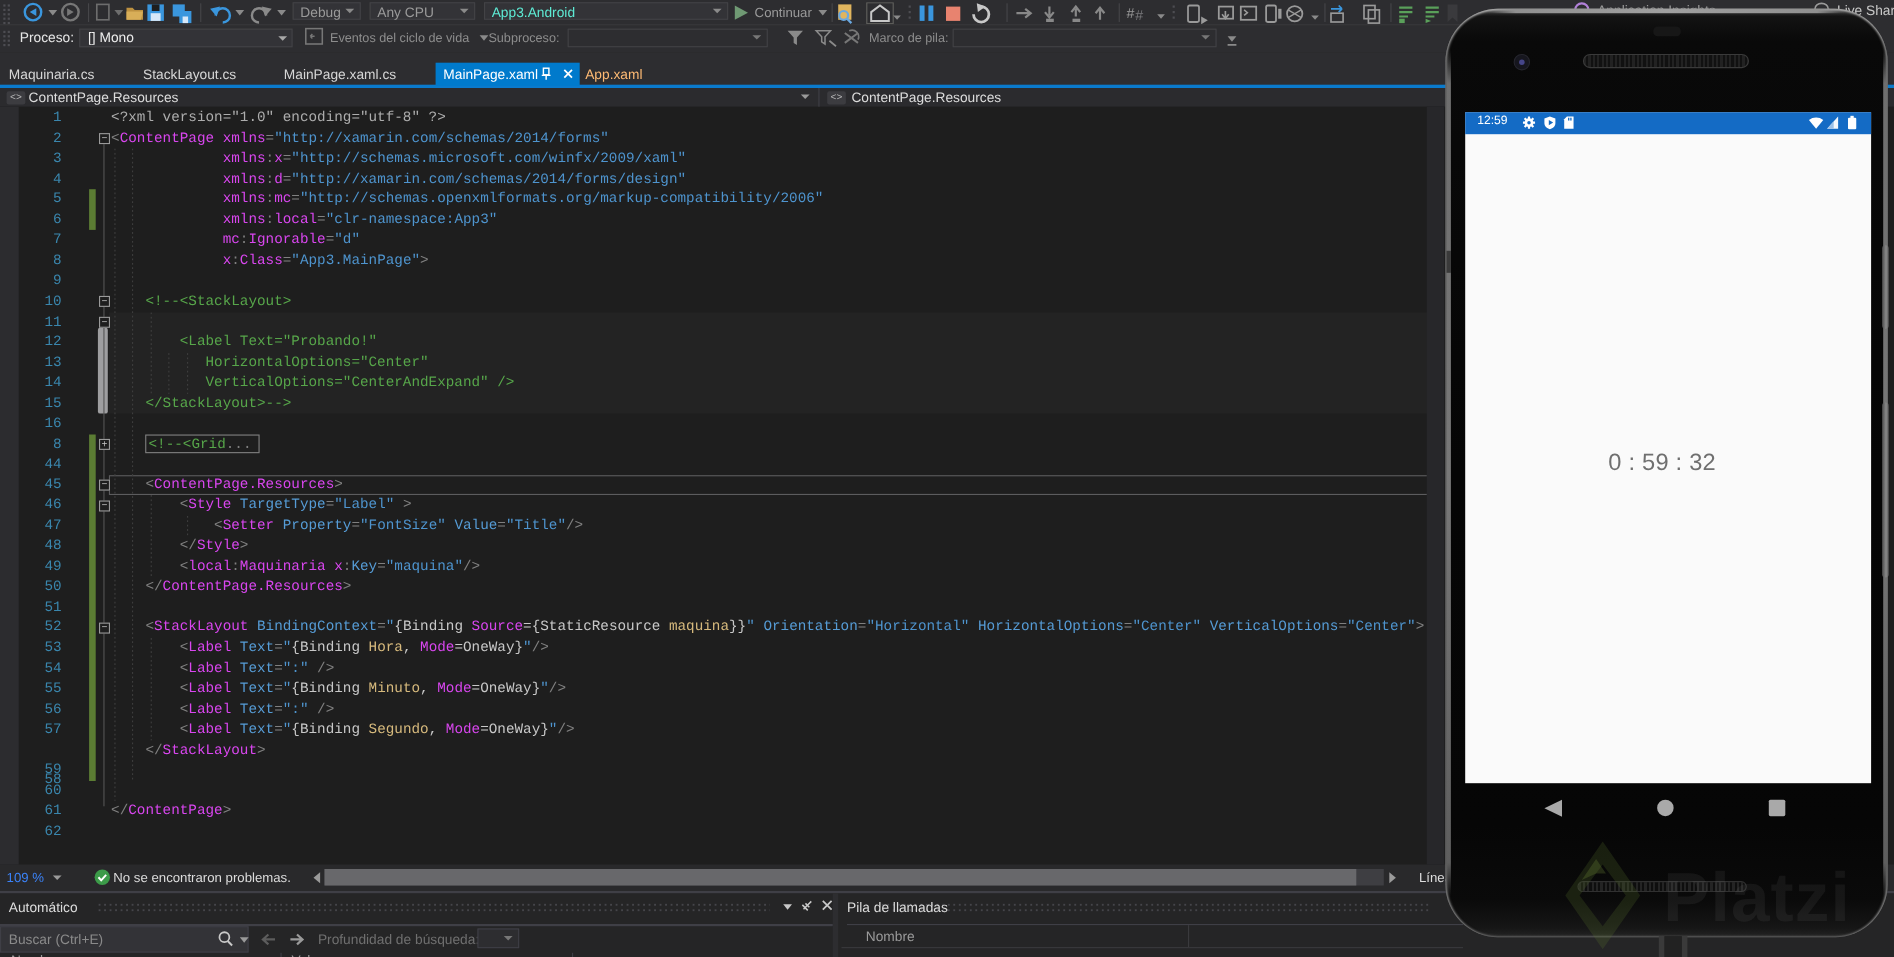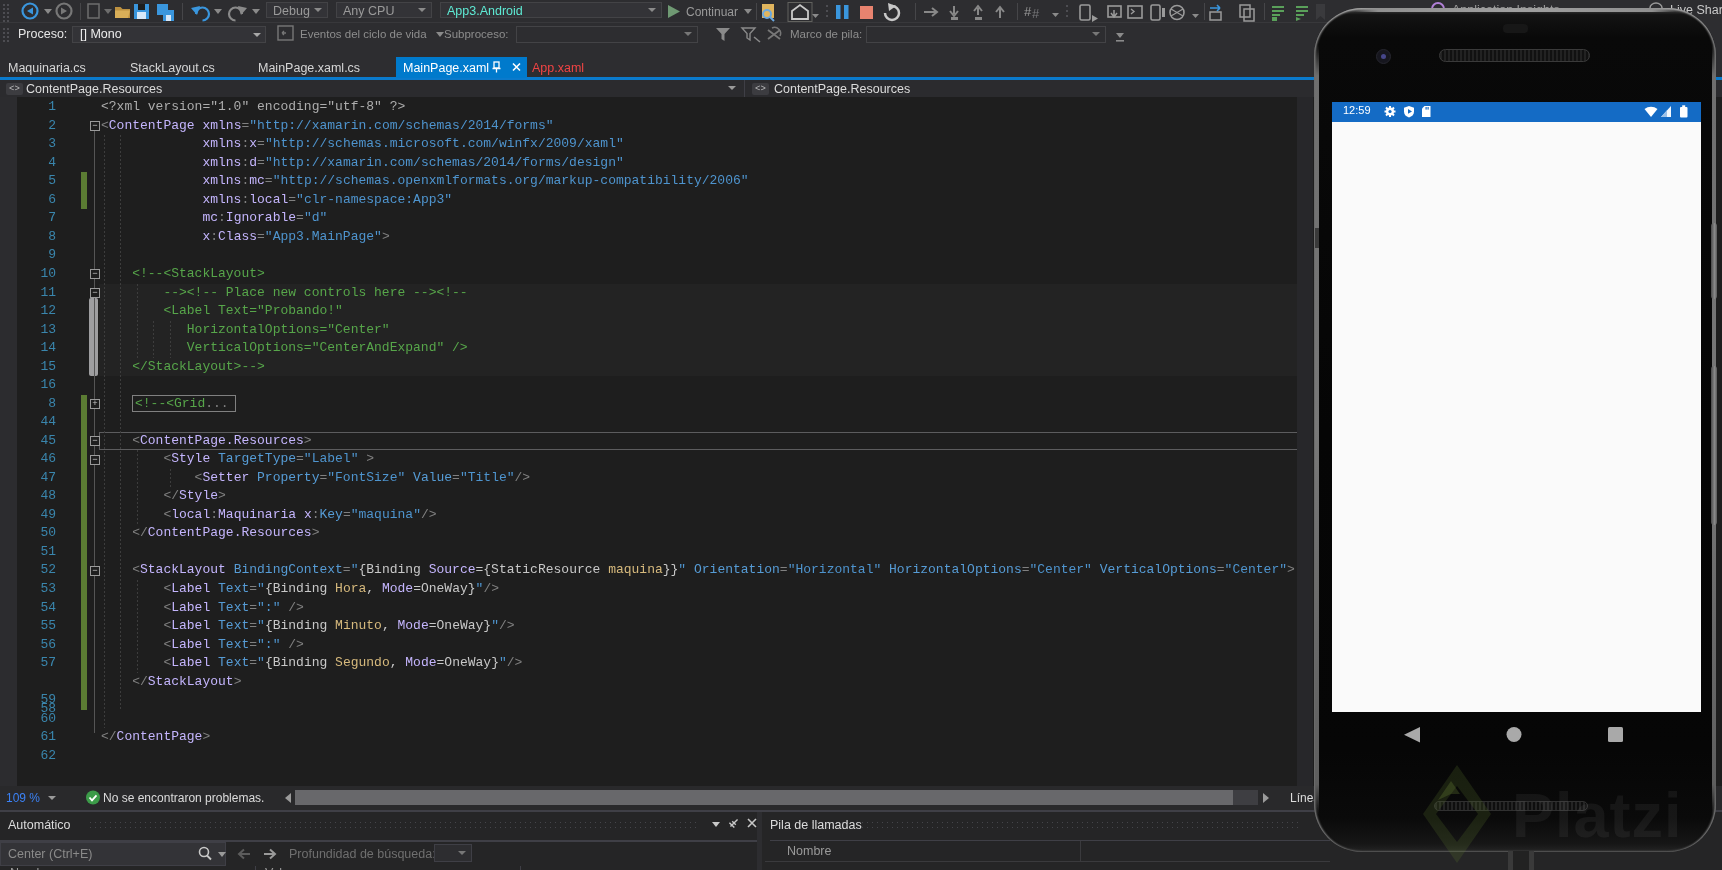--- a/index.html
+++ b/index.html
@@ -1,17 +1,17 @@
 <!DOCTYPE html>
 <html><head><meta charset="utf-8"><title>VS</title><style>
 *{margin:0;padding:0;box-sizing:border-box}
 body{background:#1e1e1e}
 #root{position:relative;width:1722px;height:870px;overflow:hidden;background:#252526;font-family:"Liberation Sans",sans-serif}
 .a{position:absolute}
-.g{color:#808080}.w{color:#c4b5fd}.b{color:#569cd6}.v{color:#4e94ce}.c{color:#57a64a}.t{color:#d7ba7d}.p{color:#c8c8c8}.x{color:#adadad}
+.g{color:#808080}.w{color:#d946ef}.b{color:#569cd6}.v{color:#4e94ce}.c{color:#57a64a}.t{color:#d7ba7d}.p{color:#c8c8c8}.x{color:#adadad}
 .ln{position:absolute;width:56px;text-align:right;color:#3a86ad;font-family:"Liberation Mono",monospace;font-size:13px;line-height:18.53px}
 .cl{position:absolute;left:101px;font-family:"Liberation Mono",monospace;font-size:13px;line-height:18.53px;white-space:pre}
 .ui{color:#cfcfcf;font-size:12.5px}
 .dim{color:#8a8a8a;font-size:12.5px}
 .combo{position:absolute;background:#333337;border:1px solid #434346}
 .caret{position:absolute;width:0;height:0;border-left:4px solid transparent;border-right:4px solid transparent;border-top:4px solid #999}
 .obox{position:absolute;width:10px;height:10px;border:1px solid #9a9a9a;background:#1e1e1e;color:#c8c8c8;font-size:9px;line-height:8px;text-align:center;font-family:"Liberation Mono",monospace}
 .dotg{position:absolute;width:1px;background-image:linear-gradient(#3d3d3d 50%,transparent 50%);background-size:1px 4px}
 </style></head><body>
 <div id="root">
@@ -178,21 +178,21 @@
 </svg>
 <div class="combo" style="left:866px;top:26px;width:240px;height:16.5px;background:#2d2d30"></div>
 <div class="caret" style="left:1092px;top:32px;border-top-color:#777"></div>
 <svg class="a" style="left:1112px;top:24px" width="30" height="22" viewBox="0 0 30 22">
       <path d="M4 9 l8 0 l-4 5 z" fill="#8a8a8a"></path>
       <rect x="4" y="16" width="8" height="1.6" fill="#8a8a8a"></rect>
     </svg>
 <div class="a" style="left:8px;top:61px;font-size:12.5px;color:#d6d6d6">Maquinaria.cs</div>
 <div class="a" style="left:130px;top:61px;font-size:12.5px;color:#d6d6d6">StackLayout.cs</div>
 <div class="a" style="left:258px;top:61px;font-size:12.5px;color:#d6d6d6">MainPage.xaml.cs</div>
-<div class="a" style="left:532px;top:61px;font-size:12.5px;color:#ef4444">App.xaml</div>
+<div class="a" style="left:532px;top:61px;font-size:12.5px;color:#fdba74">App.xaml</div>
 <div class="a" style="left:396px;top:57px;width:131px;height:21px;background:#007acc"></div>
 <div class="a" style="left:403px;top:61px;font-size:12.5px;color:#ffffff">MainPage.xaml</div>
 <svg class="a" style="left:491px;top:60px" width="36" height="15" viewBox="0 0 36 15">
 <rect x="3" y="2" width="5" height="6" fill="none" stroke="#fff" stroke-width="1.3"></rect>
       <path d="M1.5 8.5 h8 M5.5 8.5 v4" stroke="#fff" stroke-width="1.3" fill="none"></path>
 <path d="M22 3.5 l7 7 m0 -7 l-7 7" stroke="#fff" stroke-width="1.6"></path>
 </svg>
 <div class="a" style="left:6px;top:83px;width:17px;height:12px;background:#3c3c40;border-radius:2px;color:#bcbcbc;font-size:9px;line-height:12px;text-align:center;font-family:'Liberation Mono',monospace">&lt;&gt;</div>
 <div class="a" style="left:26px;top:82px;font-size:12.5px;color:#dcdcdc">ContentPage.Resources</div>
 <div class="caret" style="left:728px;top:86px;border-top-color:#9a9a9a"></div>
@@ -234,21 +234,20 @@
 <div class="ln" style="left:0;top:190.85px">6</div>
 <div class="cl" style="top:190.85px"><span class="w">             xmlns</span><span class="g">:</span><span class="w">local</span><span class="g">=</span><span class="v">"clr-namespace:App3"</span></div>
 <div class="ln" style="left:0;top:209.38px">7</div>
 <div class="cl" style="top:209.38px"><span class="w">             mc</span><span class="g">:</span><span class="w">Ignorable</span><span class="g">=</span><span class="v">"d"</span></div>
 <div class="ln" style="left:0;top:227.91px">8</div>
 <div class="cl" style="top:227.91px"><span class="w">             x</span><span class="g">:</span><span class="w">Class</span><span class="g">=</span><span class="v">"App3.MainPage"</span><span class="g">&gt;</span></div>
 <div class="ln" style="left:0;top:246.44px">9</div>
 <div class="ln" style="left:0;top:264.97px">10</div>
 <div class="cl" style="top:264.97px"><span class="c">    &lt;!--&lt;StackLayout&gt;</span></div>
 <div class="ln" style="left:0;top:283.50px">11</div>
-<div class="cl" style="top:283.50px"><span class="c">        --&gt;&lt;!-- Place new controls here --&gt;&lt;!--</span></div>
 <div class="ln" style="left:0;top:302.03px">12</div>
 <div class="cl" style="top:302.03px"><span class="c">        &lt;Label Text="Probando!"</span></div>
 <div class="ln" style="left:0;top:320.56px">13</div>
 <div class="cl" style="top:320.56px"><span class="c">           HorizontalOptions="Center"</span></div>
 <div class="ln" style="left:0;top:339.09px">14</div>
 <div class="cl" style="top:339.09px"><span class="c">           VerticalOptions="CenterAndExpand" /&gt;</span></div>
 <div class="ln" style="left:0;top:357.62px">15</div>
 <div class="cl" style="top:357.62px"><span class="c">    &lt;/StackLayout&gt;--&gt;</span></div>
 <div class="ln" style="left:0;top:376.15px">16</div>
 <div class="ln" style="left:0;top:394.68px">8</div>
@@ -314,21 +313,21 @@
 <path d="M38 3 l8 8 m0 -8 l-8 8" stroke="#c8c8c8" stroke-width="1.6"></path>
 </svg>
 <div class="a" style="left:757px;top:812px;width:5px;height:58px;background:#2d2d30"></div>
 <div class="a" style="left:770px;top:818px;font-size:12.5px;color:#dcdcdc">Pila de llamadas</div>
 <div class="a" style="left:770px;top:840px;width:560px;height:1px;background:#3f3f46"></div>
 <div class="a" style="left:787px;top:844px;font-size:12.5px;color:#9a9a9a">Nombre</div>
 <div class="a" style="left:765px;top:861px;width:565px;height:1px;background:#3a3a3d"></div>
 <div class="a" style="left:1080px;top:841px;width:1px;height:20px;background:#3a3a3d"></div>
 <div class="a" style="left:0;top:840px;width:757px;height:2px;background:#3f3f46"></div>
 <div class="a" style="left:0;top:842px;width:226px;height:24px;background:#333337;border:1px solid #3f3f46"></div>
-<div class="a" style="left:8px;top:847px;font-size:12.5px;color:#8a8a8a">Center (Ctrl+E)</div>
+<div class="a" style="left:8px;top:847px;font-size:12.5px;color:#8a8a8a">Buscar (Ctrl+E)</div>
 <svg class="a" style="left:196px;top:845px" width="34" height="18" viewBox="0 0 34 18">
 <circle cx="8" cy="7" r="4.5" fill="none" stroke="#c8c8c8" stroke-width="1.6"></circle>
       <path d="M11 10.5 l4 4" stroke="#c8c8c8" stroke-width="1.8"></path>
 <path d="M22 7 l8 0 l-4 5 z" fill="#9a9a9a"></path>
 </svg>
 <svg class="a" style="left:236px;top:845px" width="44" height="18" viewBox="0 0 44 18">
 <path d="M14 9 h-10 m4 -4.5 l-5 4.5 l5 4.5" fill="none" stroke="#5c5c5c" stroke-width="2"></path>
 <path d="M28 9 h10 m-4 -4.5 l5 4.5 l-5 4.5" fill="none" stroke="#9a9a9a" stroke-width="2"></path>
 </svg>
 <div class="a" style="left:289px;top:847px;font-size:12.5px;color:#6f6f6f">Profundidad de búsqueda:</div>
@@ -372,20 +371,21 @@
         <rect x="45.5" y="3" width="1.2" height="2.6"></rect>
       </g>
 </svg>
 <svg class="a" style="left:1643px;top:104px" width="50" height="15" viewBox="0 0 50 15">
 <path d="M8 13 L1.5 5 A10.5 10.5 0 0 1 14.5 5 Z" fill="#fff"></path>
 <path d="M18 13 L28 13 L28 2 Z" fill="#fff" fill-opacity="0.95"></path>
       <path d="M18 13 L24 13 L24 6.2 Z" fill="#9cc1e8"></path>
 <rect x="37" y="3" width="7.5" height="10.5" rx="1" fill="#fff"></rect>
       <rect x="39.2" y="1.3" width="3" height="2" fill="#fff"></rect>
 </svg>
+<div class="a" style="left:1332px;top:408px;width:358px;text-align:center;font-size:21.5px;color:#6f6f6f;letter-spacing:0.2px;font-family:'Liberation Sans',sans-serif">0 : 59 : 32</div>
 <svg class="a" style="left:1390px;top:720px" width="250" height="30" viewBox="0 0 250 30">
 <path d="M30 7 L14 14.8 L30 22.6 Z" fill="#a9a9a9"></path>
 <circle cx="124" cy="14.5" r="7.5" fill="#a9a9a9"></circle>
 <rect x="218" y="7" width="15" height="15" rx="1.5" fill="#a9a9a9"></rect>
 </svg>
 <div class="a" style="left:1434px;top:801px;width:154px;height:10px;border-radius:5px;background:repeating-linear-gradient(90deg,#242424 0,#242424 2px,#0e0e0e 2px,#0e0e0e 4px);border:1px solid #303030"></div>
 <div class="a" style="left:1508px;top:851px;width:26px;height:19px;background:#3a3a3a"></div>
 <div class="a" style="left:1513px;top:851px;width:16px;height:19px;background:#222222"></div>
 <svg class="a" style="left:1400px;top:640px" width="322" height="230" viewBox="0 0 322 230">
 <path fill-rule="evenodd" fill="#5f7a30" fill-opacity="0.21" d="M57 125 L91 174 L57 223 L23 174 Z M57 146 L78 174 L57 202 L36 174 Z"></path>

